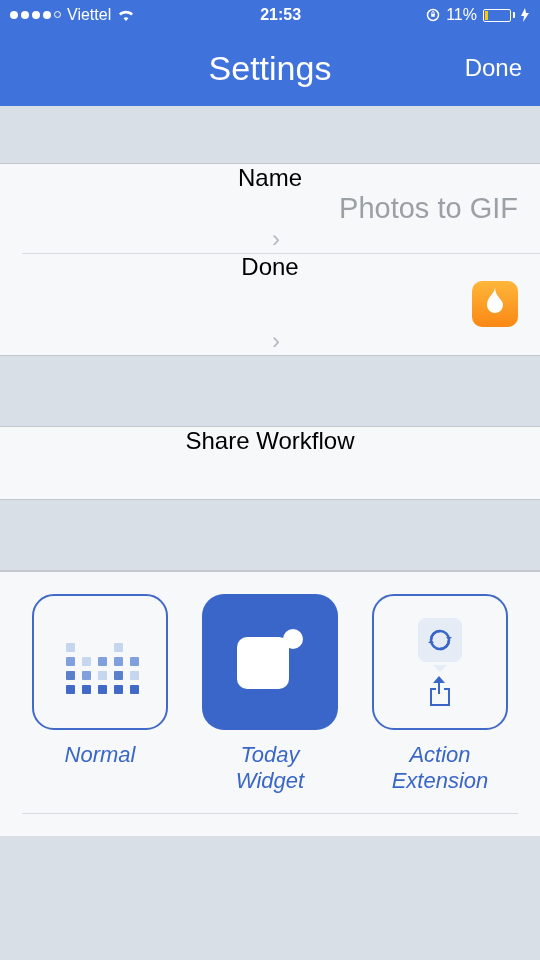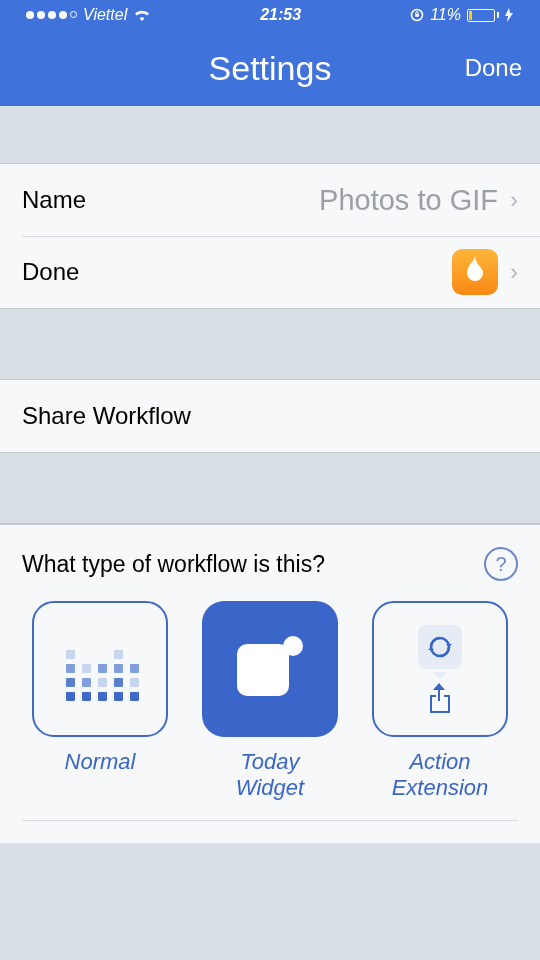--- a/index.html
+++ b/index.html
@@ -1,40 +1,40 @@
 <!DOCTYPE html>
 <html><head>
 <meta charset="utf-8">
 <style>
   * { box-sizing: border-box; margin: 0; padding: 0; }
   html, body { width: 540px; height: 960px; overflow: hidden; font-family: -apple-system, "Helvetica Neue", Helvetica, Arial, sans-serif; background: #d9dfe6; }
   .root { width: 540px; height: 960px; background: #d9dfe6; display: flex; flex-direction: column; }
 
   
-  .statusbar { height: 30px; background: #3f72db; color: #fff; display: flex; align-items: center; justify-content: space-between; padding: 0 26px; font-size: 16px; font-weight: 500; font-style: italic; }
+  .statusbar { height: 30px; background: #3f72db; color: #fff; display: flex; align-items: center; justify-content: space-between; padding: 0 10px; font-size: 16px; font-weight: 500; }
   .statusbar .left, .statusbar .right { display: flex; align-items: center; gap: 6px; }
   .dots { display: flex; gap: 3px; }
   .dots span { width: 8px; height: 8px; border-radius: 50%; background: #fff; display: inline-block; }
   .dots span.hollow { background: transparent; border: 1.5px solid #fff; width: 7px; height: 7px; }
   .wifi-svg { display: inline-block; }
   .battery { display: flex; align-items: center; gap: 2px; }
   .battery-body { width: 28px; height: 13px; border: 1.5px solid #fff; border-radius: 2px; position: relative; }
   .battery-fill { position: absolute; left: 1px; top: 1px; bottom: 1px; width: 11%; background: #ffcc00; }
   .battery-cap { width: 2px; height: 6px; background: #fff; border-radius: 0 1px 1px 0; }
 
   .navbar { height: 76px; background: #3f72db; display: flex; align-items: center; justify-content: center; position: relative; }
   .navbar .title { color: #fff; font-size: 34px; font-weight: 500; }
   .navbar .done { position: absolute; right: 18px; color: #fff; font-size: 24px; }
 
   
   .gap { height: 58px; background: #d9dfe6; border-bottom: 1px solid #c5c9cf; }
   .gap2 { height: 72px; background: #d9dfe6; border-top: 1px solid #c5c9cf; border-bottom: 1px solid #c5c9cf; }
 
   .group { background: #f7f8fa; }
-  .row { display: flex; align-items: center; padding: 0 22px; min-height: 72px; font-size: 24px; position: relative; background: #f7f8fa; }
+  .row { display: flex; align-items: center; padding: 0 22px; min-height: 72px; font-size: 24px; position: relative; background: #f7f8fa; flex-direction: column; }
   .row + .row::before, .row.sep-top::before { content: ""; position: absolute; top: 0; left: 22px; right: 0; height: 1px; background: #d8dbe0; }
   .row .label { color: #000; }
   .row .val { margin-left: auto; color: #9aa0a6; font-size: 29px; display: flex; align-items: center; gap: 10px; }
   .chevron { color: #b5bac0; font-size: 24px; margin-left: 12px; }
   .link { color: #3a66c7; }
 
   .iconbox { width: 46px; height: 46px; border-radius: 10px; background: linear-gradient(180deg,#ffb63a,#f98814); display: flex; align-items: center; justify-content: center; color: #fff; }
   .flame { font-size: 26px; line-height: 1; }
 
   
@@ -143,24 +143,20 @@
 
   <div class="group">
     <div class="row">
       <span class="label link">Share Workflow</span>
     </div>
   </div>
 
   <div class="gap2"></div>
 
   <div class="type-section">
-    <div class="type-head">
-      <div class="q">What type of workflow is this?</div>
-      <div class="help">?</div>
-    </div>
     <div class="type-grid">
       <div class="type-card">
         <div class="type-box outline">
           <div class="normal-icon">
             <span style="left:6px; top:16px; background:#c7d6ef"></span>
             <span style="left:6px; top:30px"></span>
             <span style="left:6px; top:44px; background:#5a80cb"></span>
             <span style="left:6px; top:58px; background:#4069c8"></span>
             <span style="left:22px; top:30px; background:#c7d6ef"></span>
             <span style="left:22px; top:44px"></span>

